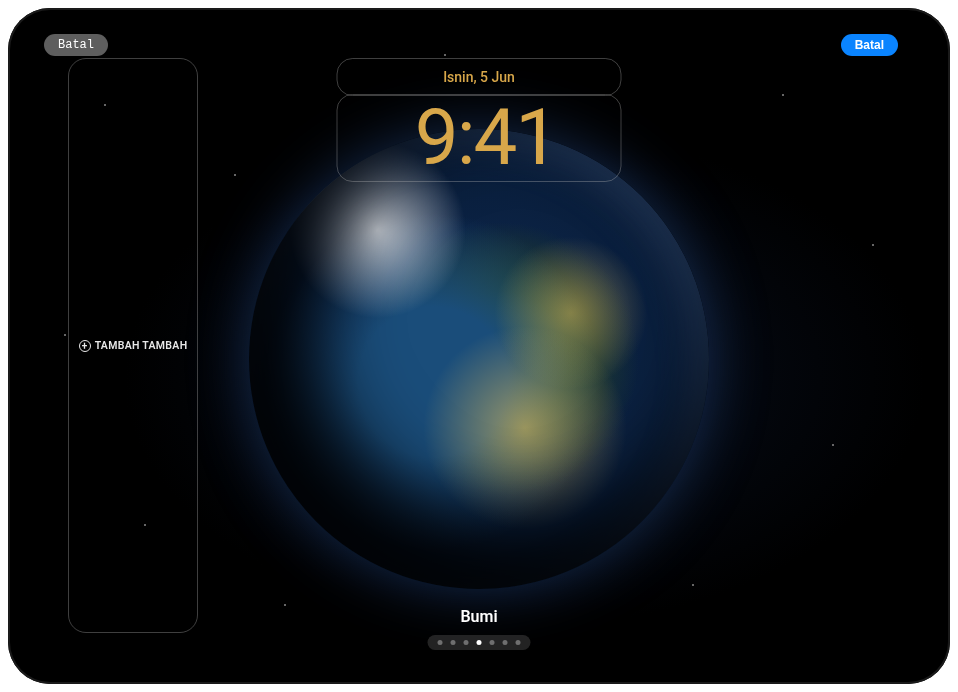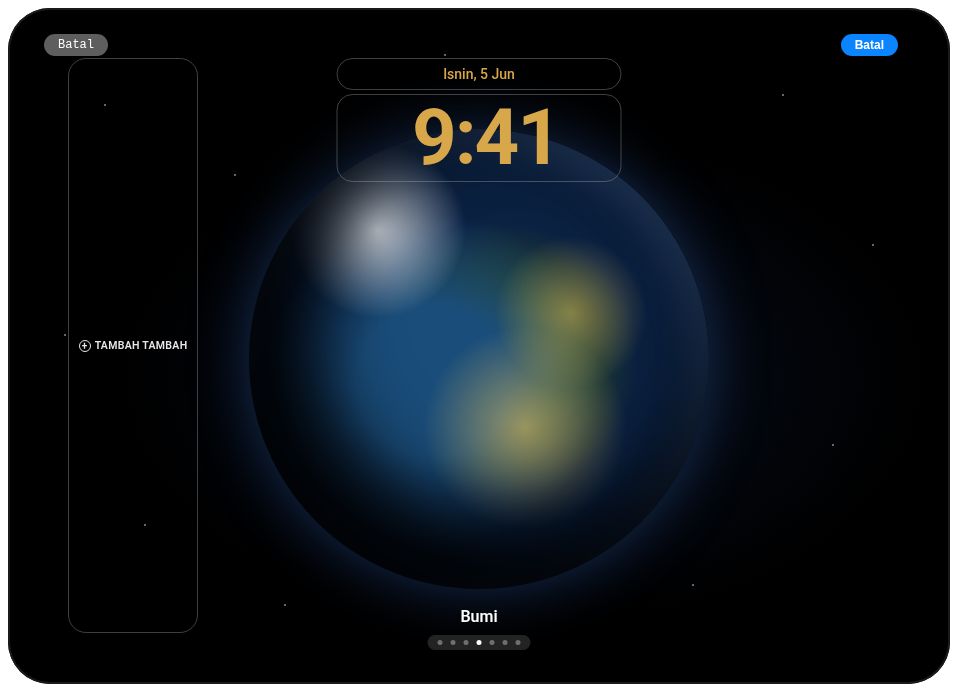--- a/index.html
+++ b/index.html
@@ -68,21 +68,21 @@
     padding: 4px 14px;
     border-radius: 14px;
     border: none;
     cursor: pointer;
   }
   
   .date-frame {
     position: absolute;
     top: 34px; left: 50%;
     transform: translateX(-50%);
-    width: 285px; height: 32px;
+    width: 285px; height: 38px;
     border: 1px solid rgba(180,180,180,0.35);
     border-radius: 16px;
     display: flex;
     align-items: center;
     justify-content: center;
     cursor: pointer;
     text-decoration: underline;
   }
   .date-text { color: #d8a74a; font-size: 14px; font-weight: 500; }
   
@@ -94,21 +94,21 @@
     border: 1px solid rgba(180,180,180,0.35);
     border-radius: 16px;
     display: flex;
     align-items: center;
     justify-content: center;
     cursor: pointer;
   }
   .time-text {
     color: #d8a74a;
     font-size: 78px;
-    font-weight: 700;
+    font-weight: 400;
     letter-spacing: -2px;
     line-height: 1;
     margin-left: 14px;
   }
   
   .widget-zone {
     position: absolute;
     top: 34px; left: 44px;
     width: 130px; height: 575px;
     border: 1px solid rgba(180,180,180,0.35);

